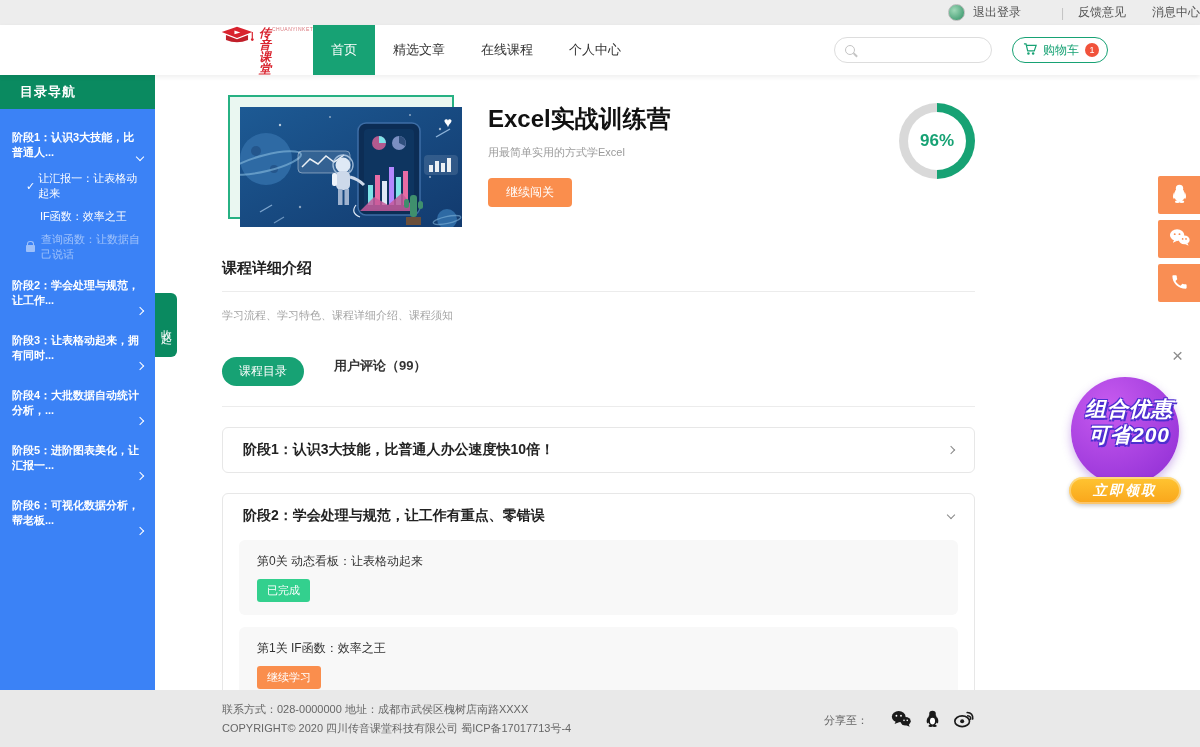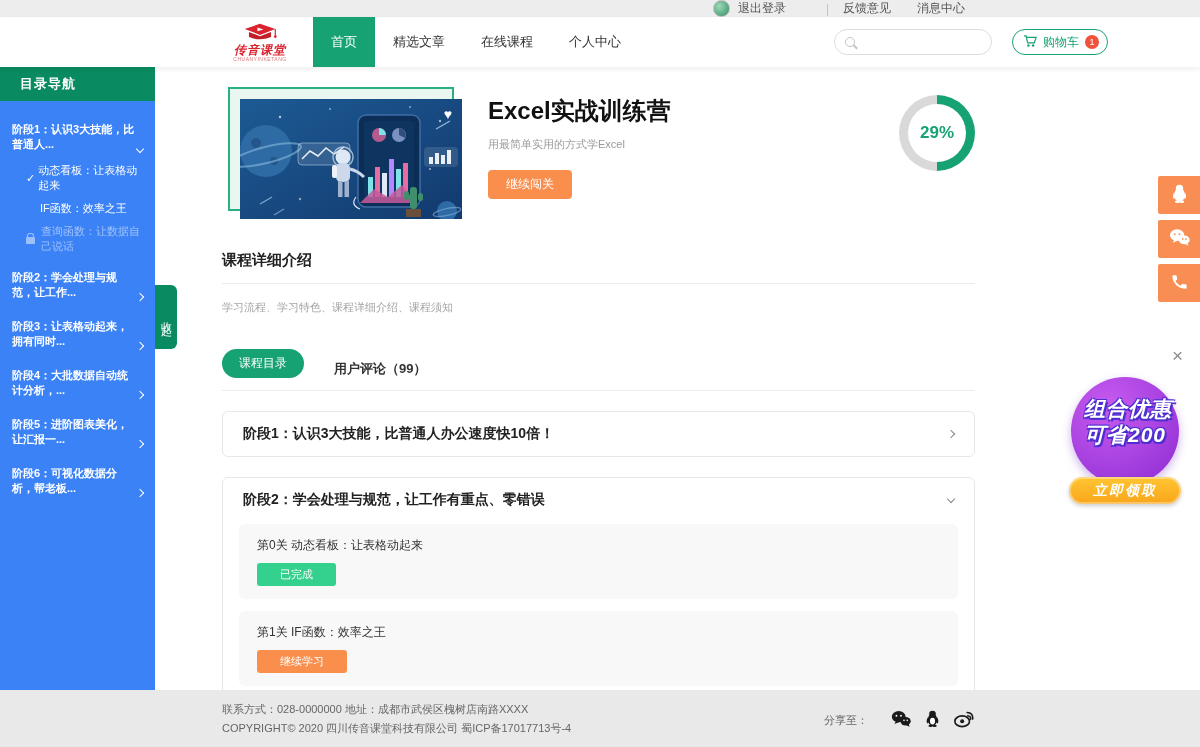--- a/index.html
+++ b/index.html
@@ -1,28 +1,28 @@
 <!DOCTYPE html>
 <html><head>
 <meta charset="utf-8">
 <style>
   * { margin:0; padding:0; box-sizing:border-box; }
   html,body { width:1200px; height:747px; font-family:"Liberation Sans","DejaVu Sans",sans-serif; background:#fff; overflow:hidden; }
   body { position:relative; display:flex; flex-direction:column; }
 
   
-  .topbar { height:17px; background:#ededed; display:flex; align-items:center; justify-content:flex-end; padding-right:235px; font-size:12px; color:#555; flex:none; }
+  .topbar { height:25px; background:#ededed; display:flex; align-items:center; justify-content:flex-end; font-size:12px; color:#555; flex:none; }
   .topbar .avatar { width:17px; height:17px; border-radius:50%; background:radial-gradient(circle at 35% 35%, #9fd9b8, #2e8f63); border:1px solid #bbb; margin-right:8px; }
   .topbar .tsep { color:#c2c2c2; margin:0 14px; }
   .topbar .tlink { margin-right:26px; cursor:pointer; }
   .topbar .tlink:last-child { margin-right:0; }
 
   
   .nav { height:50px; background:#fff; display:flex; align-items:center; box-shadow:0 2px 5px rgba(0,0,0,.07); position:relative; z-index:5; flex:none; }
-  .logo { width:90px; margin-left:215px; display:flex; flex-direction:column; align-items:center; line-height:1; cursor:pointer; }
+  .logo { width:90px; margin-left:215px; display:flex; line-height:1; cursor:pointer; }
   .logo .logo-cn { color:#d9232e; font-weight:bold; font-style:italic; font-size:12px; letter-spacing:1px; margin-top:1px; }
   .logo .logo-en { color:#d9777c; font-size:5px; letter-spacing:.5px; margin-top:1px; }
   .nav-items { display:flex; height:50px; margin-left:8px; }
   .nav-item { height:50px; display:flex; align-items:center; padding:0 18px; font-size:13px; color:#333; cursor:pointer; }
   .nav-item.active { background:#17a274; color:#fff; }
   .searchwrap { margin-left:195px; display:flex; align-items:center; height:26px; border:1px solid #ddd; border-radius:14px; overflow:hidden; width:158px; background:#fff; }
   .searchwrap input { border:none; outline:none; flex:1; height:24px; padding:0 8px 0 28px; font-size:12px; background:transparent; }
   .mag { position:absolute; width:10px; height:10px; border:1.5px solid #c4c4c4; border-radius:50%; margin-left:10px; }
   .mag::after { content:""; position:absolute; width:5px; height:1.5px; background:#c4c4c4; transform:rotate(45deg); right:-4px; bottom:-1px; }
   .cart-btn { margin-left:20px; height:26px; border:1px solid #17a274; border-radius:14px; background:#fff; display:flex; align-items:center; padding:0 8px 0 10px; cursor:pointer; }
@@ -39,21 +39,21 @@
   .sb-stage { display:flex; align-items:flex-end; justify-content:space-between; padding:7px 12px; font-size:11px; font-weight:bold; cursor:pointer; }
   .sb-lesson { display:flex; align-items:center; padding:4px 10px 4px 26px; font-size:11px; cursor:pointer; }
   .sb-lesson .chk { width:14px; font-size:11px; font-weight:bold; }
   .sb-lesson.indent { padding-left:40px; }
   .sb-lesson.locked { opacity:.5; padding-left:26px; }
   .locki { width:9px; height:7px; background:#fff; border-radius:1px; position:relative; margin:3px 6px 0 0; flex:none; }
   .locki::before { content:""; position:absolute; top:-4px; left:1px; width:5px; height:4px; border:1.5px solid #fff; border-bottom:none; border-radius:3px 3px 0 0; }
   .chev { width:6px; height:6px; border-right:1.5px solid #fff; border-bottom:1.5px solid #fff; flex:none; display:inline-block; }
   .chev.down { transform:rotate(45deg); margin-top:-3px; }
   .chev.right { transform:rotate(-45deg); }
-  .sb-stage.mt { margin-top:5px; }
+  .sb-stage.mt { margin-top:5px;flex-direction:column; }
   .sb-collapse { position:absolute; left:155px; top:218px; width:22px; height:64px; background:#0a8a60; border-radius:0 6px 6px 0; color:#fff; font-size:11px; display:flex; align-items:center; justify-content:center; writing-mode:vertical-rl; letter-spacing:4px; cursor:pointer; z-index:6; }
 
   
   .main { flex:1; background:#fff; min-width:0; }
   .content { width:753px; margin-left:67px; }
 
   .hero { display:flex; margin-top:20px; }
   .imgwrap { position:relative; width:222px; height:120px; margin:12px 0 0 18px; flex:none; }
   .imgwrap::before { content:""; position:absolute; top:-12px; left:-12px; width:222px; height:120px; border:2px solid #27b183; background:#eaf7f1; }
   .course-img { position:absolute; inset:0; overflow:hidden; cursor:pointer; }
@@ -65,53 +65,53 @@
   .course-sub { font-size:11px; color:#9a9a9a; margin-top:10px; }
   .continue-btn { margin-top:18px; background:#fa8e4d; color:#fff; border:none; border-radius:4px; font-size:12px; padding:6px 18px; cursor:pointer; }
 
   .progress { margin-left:auto; margin-top:8px; width:76px; height:76px; border-radius:50%; background:conic-gradient(#17a274 0 50%, #d9d9d9 50% 100%); position:relative; flex:none; }
   .progress::before { content:""; position:absolute; inset:9px; border-radius:50%; background:#fff; }
   .progress span { position:absolute; inset:0; display:flex; align-items:center; justify-content:center; color:#17a274; font-weight:bold; font-size:17px; }
 
   .sec-title { margin-top:32px; font-size:15px; font-weight:bold; color:#222; padding-bottom:13px; border-bottom:1px solid #ececec; }
   .sec-desc { margin-top:16px; font-size:11px; color:#a5a5a5; }
 
-  .tabs { margin-top:34px; display:flex; align-items:flex-end; padding-bottom:12px; border-bottom:1px solid #ececec; }
+  .tabs { margin-top:34px; display:flex; align-items:flex-start; padding-bottom:20px; border-bottom:1px solid #ececec; }
   .tab-pill { background:#17a274; color:#fff; font-size:12px; padding:6px 17px; border-radius:15px; cursor:pointer; }
   .tab-plain { margin-left:30px; font-size:13px; font-weight:bold; color:#333; cursor:pointer; }
 
   .acc-card { border:1px solid #e7e7e7; border-radius:6px; margin-top:20px; background:#fff; }
   .acc-head { height:44px; display:flex; align-items:center; justify-content:space-between; padding:0 20px; cursor:pointer; }
   .acc-head .acc-label { font-size:14px; font-weight:bold; color:#222; }
   .acc-head .chev { border-color:#888; }
   .acc-body { padding:2px 16px 16px; }
   .lesson-row { background:#f8f8f8; border-radius:6px; padding:13px 18px; margin-bottom:12px; cursor:pointer; }
   .lesson-row:last-child { margin-bottom:0; }
   .lesson-title { font-size:12px; color:#333; }
-  .badge { display:inline-block; margin-top:9px; font-size:11px; color:#fff; padding:4px 23px; border-radius:3px; }
+  .badge { display:inline-block; margin-top:9px; font-size:11px; color:#fff; padding:4px 10px; border-radius:3px; }
   .badge.done { background:#33d08e; }
   .badge.cont { background:#fa8e4d; }
   .badge.lock { background:#b5b5b5; }
 
   
   .footer { height:57px; background:#e9e9e9; flex:none; display:flex; align-items:center; }
   .footer-inner { width:753px; margin-left:222px; display:flex; align-items:center; justify-content:space-between; }
   .footer-text { font-size:11px; color:#666; line-height:1.7; }
   .share { display:flex; align-items:flex-end; }
   .share-label { font-size:11px; color:#666; margin-right:10px; }
   .share .sicon { margin-left:12px; cursor:pointer; display:flex; }
 
   
   .rail { position:absolute; right:0; top:176px; z-index:8; display:flex; flex-direction:column; }
   .rail-btn { width:42px; height:38px; background:#f98e54; margin-bottom:6px; display:flex; align-items:center; justify-content:center; cursor:pointer; border-radius:2px 0 0 2px; }
 
   .promo-close { position:absolute; left:1172px; top:346px; font-size:19px; color:#8d8d8d; cursor:pointer; z-index:9; line-height:1; }
   .promo { position:absolute; left:1068px; top:374px; width:114px; height:132px; z-index:9; }
   .promo-circle { position:absolute; left:3px; top:3px; width:108px; height:108px; border-radius:50%; background:radial-gradient(circle at 35% 28%, #cястD); background:radial-gradient(circle at 35% 28%, #c75bef, #8c2bd3); box-shadow:0 4px 10px rgba(120,40,200,.35); cursor:pointer; }
-  .promo-text { position:absolute; left:16px; top:22px; width:114px; font-size:21px; font-weight:bold; font-style:italic; color:#fff; line-height:1.25; letter-spacing:1px; text-shadow:2px 2px 0 #4d2fd0, -1px -1px 0 #4d2fd0, 1px -1px 0 #4d2fd0, -1px 2px 0 #4d2fd0; cursor:pointer; }
+  .promo-text { position:absolute; left:4px; top:22px; width:114px; text-align:center; font-size:21px; font-weight:bold; font-style:italic; color:#fff; line-height:1.25; letter-spacing:1px; text-shadow:2px 2px 0 #4d2fd0, -1px -1px 0 #4d2fd0, 1px -1px 0 #4d2fd0, -1px 2px 0 #4d2fd0; cursor:pointer; }
   .promo-btn { position:absolute; left:1px; top:103px; width:112px; height:27px; border:none; border-radius:14px; background:linear-gradient(#ffc532,#f9a51a); color:#fff; font-size:14px; font-weight:bold; font-style:italic; letter-spacing:2px; box-shadow:0 2px 4px rgba(0,0,0,.2), inset 0 0 0 2px rgba(255,255,255,.35); cursor:pointer; }
 </style>
 </head>
 <body>
 
 <div class="topbar">
   <span class="avatar"></span>
   <span class="tlink">退出登录</span>
   <span class="tsep">|</span>
   <span class="tlink">反馈意见</span>
@@ -160,21 +160,21 @@
 
   <div class="sidebar">
     <div class="sb-title">目录导航</div>
     <div class="sb-list">
       <div class="sb-stage">
         <span>阶段1：认识3大技能，比普通人...</span>
         <span class="chev down"></span>
       </div>
       <div class="sb-lesson">
         <span class="chk">✓</span>
-        <span>动态看板：让表格动起来</span>
+        <span>让汇报一：让表格动起来</span>
       </div>
       <div class="sb-lesson indent">
         <span>IF函数：效率之王</span>
       </div>
       <div class="sb-lesson locked">
         <span class="locki"></span>
         <span>查询函数：让数据自己说话</span>
       </div>
       <div class="sb-stage mt">
         <span>阶段2：学会处理与规范，让工作...</span>
@@ -265,21 +265,21 @@
             </svg>
           </div>
           <span class="heart">♥</span>
         </div>
         <div class="hero-info">
           <div class="course-title">Excel实战训练营</div>
           <div class="course-sub">用最简单实用的方式学Excel</div>
           <button class="continue-btn">继续闯关</button>
         </div>
         <div class="progress">
-          <span>29%</span>
+          <span>96%</span>
         </div>
       </div>
 
       <div class="sec-title">课程详细介绍</div>
       <div class="sec-desc">学习流程、学习特色、课程详细介绍、课程须知</div>
 
       <div class="tabs">
         <div class="tab-pill">课程目录</div>
         <div class="tab-plain">用户评论（99）</div>
       </div>

